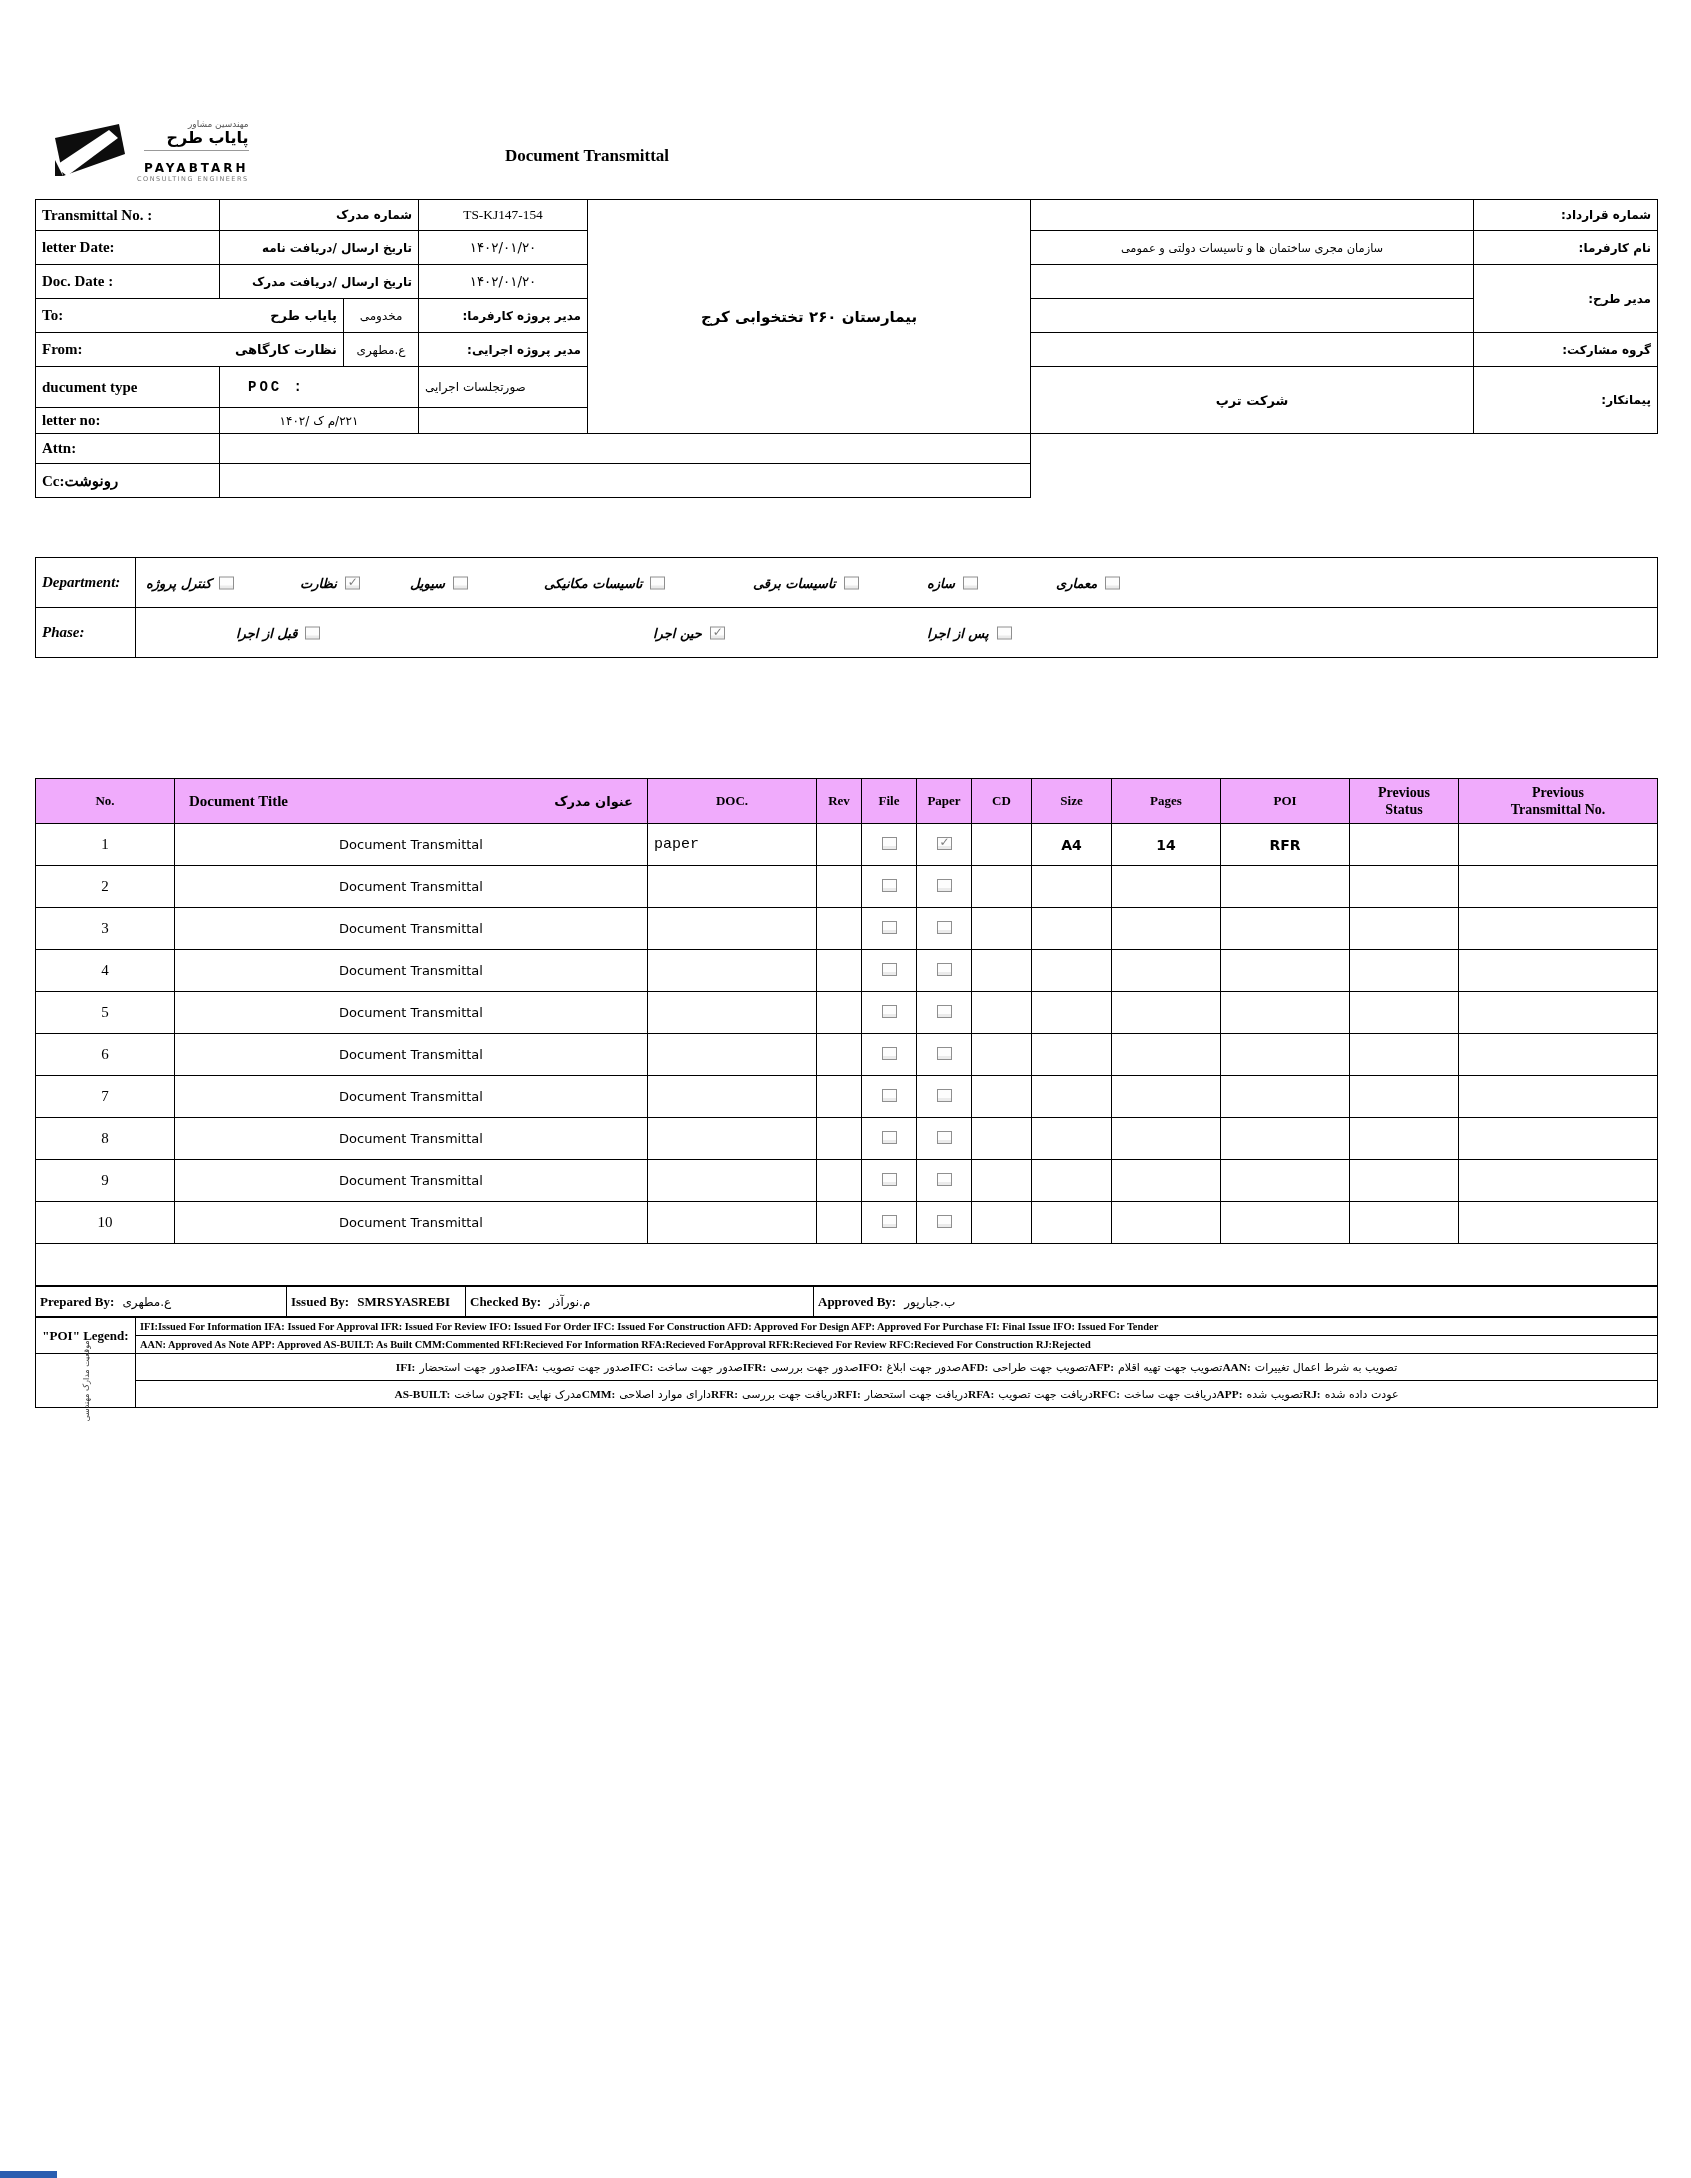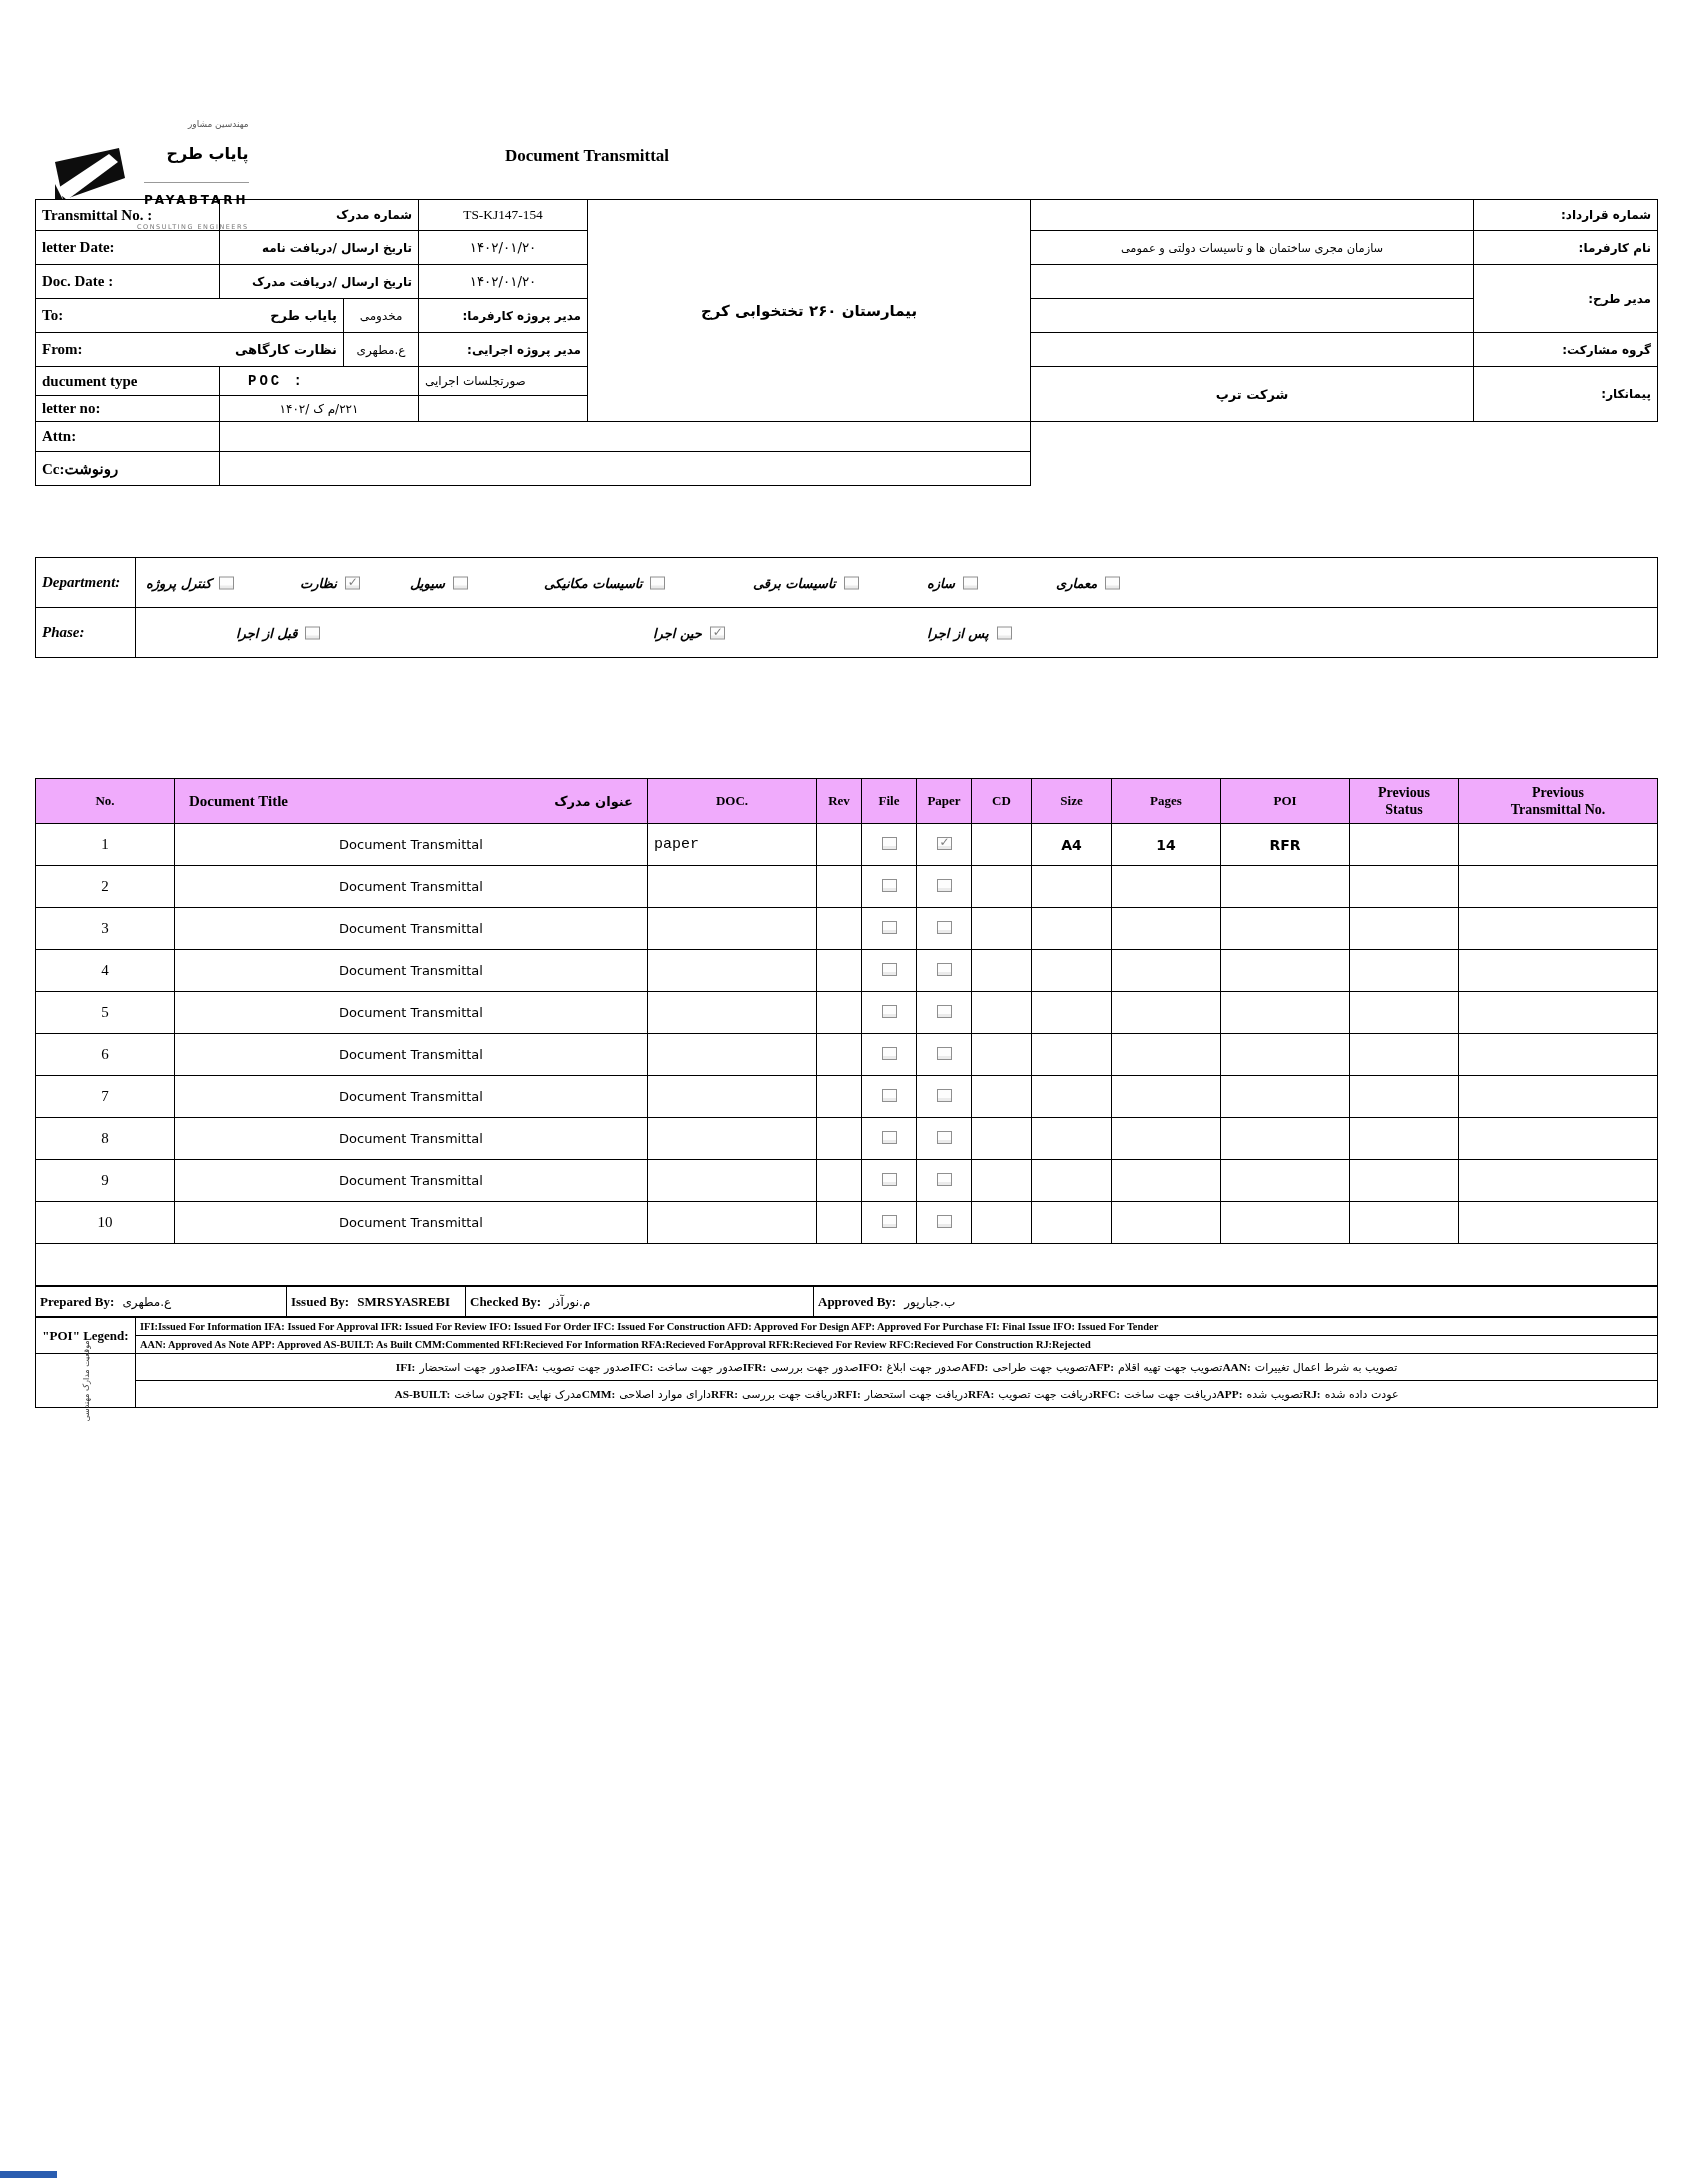--- a/index.html
+++ b/index.html
@@ -10,31 +10,31 @@
 
   
   table { border-collapse:collapse; table-layout:fixed; width:1622px; }
   td, th { border:1.5px solid #000; padding:1px 6px; vertical-align:middle;
            font-size:13px; overflow:hidden; }
   td.void { border:none; }
 
   
   .logo { position:absolute; left:55px; top:119px; display:flex; gap:12px; align-items:center; }
   .logo-mark { width:70px; height:54px; }
-  .logo-text { display:flex; flex-direction:column; align-items:flex-end; line-height:1.15;gap:16px; }
+  .logo-text { display:flex; flex-direction:column; align-items:flex-end; line-height:1.15; }
   .logo-tagline { font-size:9px; color:#555; }
   .logo-fa { font-size:16px; font-weight:bold; }
   .logo-en { font-size:12px; font-weight:bold; letter-spacing:3px; border-top:1px solid #999; margin-top:2px; padding-top:11px; }
   .logo-sub { font-size:6.5px; color:#777; letter-spacing:1.5px; }
   .doc-title { position:absolute; left:428px; top:146px; width:318px; text-align:center;
                font-weight:bold; font-size:17px; }
 
   
   .top-table { position:absolute; left:35px; top:199px; }
-  tr.r31 > td{height:31px} tr.r34 > td{height:34px} tr.r29 > td{height:29px}
+  tr.r31 > td{height:31px} tr.r34 > td{height:34px} tr.r29 > td{height:41px}
   tr.r26 > td{height:26px} tr.r30 > td{height:30px}
   .en-label { font-family:"Liberation Serif","DejaVu Serif",serif; font-weight:bold; font-size:15px; text-align:left; }
   .fa-label { font-weight:bold; font-size:12px; text-align:right; }
   .fa-val   { font-size:12px; }
   .fa-val.center { text-align:center; }
   .fa-val.left { text-align:left; }
   .val { text-align:center; font-size:13.4px; }
   .small-fa { font-size:11.4px; text-align:center; }
   .project-cell { text-align:center; font-weight:bold; font-size:15px; }
   .split { display:flex; justify-content:space-between; align-items:center; }

